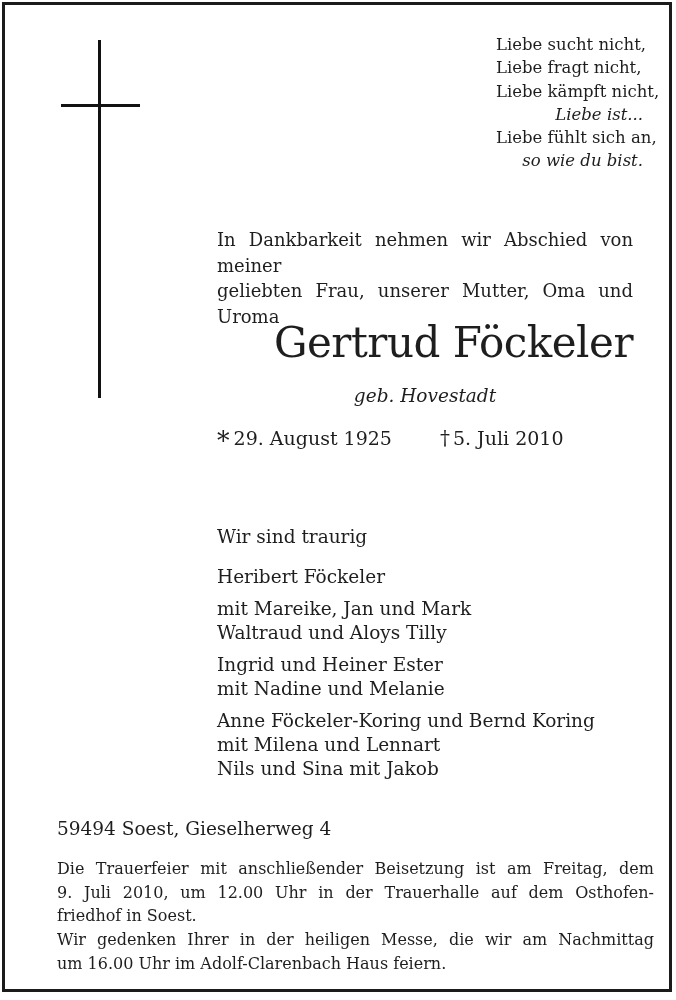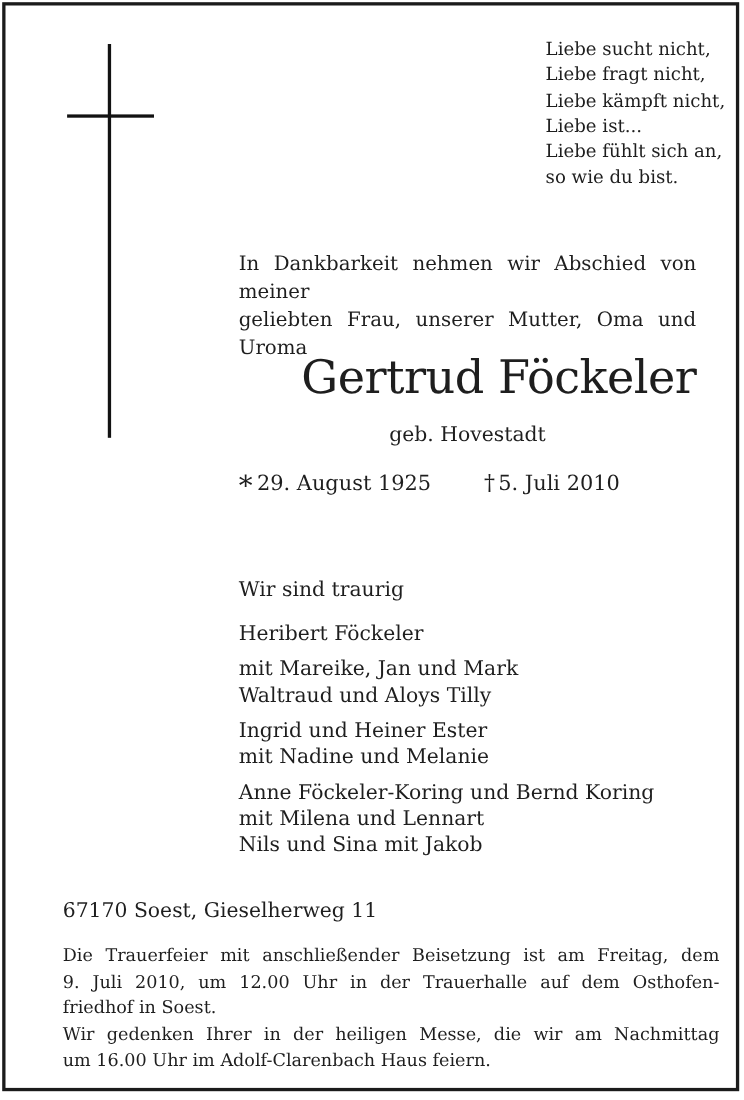--- a/index.html
+++ b/index.html
@@ -21,36 +21,36 @@
   }
   
   .cross-v{position:absolute;left:98px;top:40px;width:3px;height:358px;background:#121212;}
   .cross-h{position:absolute;left:61px;top:104px;width:79px;height:3px;background:#121212;}
 
   
   .poem{
     position:absolute;left:496px;top:33px;width:147px;
     font-size:16.5px;line-height:23.3px;white-space:nowrap;
   }
-  .poem .r{text-align:left;}
+  .poem .r{text-align:right;font-style:italic;}
 
   
   .intro{
     position:absolute;left:217px;top:227px;width:416px;
     font-size:18px;line-height:25.5px;
   }
   .jline{text-align:justify;text-align-last:justify;}
   .name{
     position:absolute;left:217px;top:318px;width:416px;
     font-size:42px;line-height:50px;letter-spacing:-0.5px;
     text-align:right;white-space:nowrap;
   }
   .maiden{
     position:absolute;left:217px;top:385px;width:416px;
-    font-size:18.5px;text-align:center;
+    font-size:18.5px;text-align:center;font-style:italic;
   }
   .dates{
     position:absolute;left:217px;top:426px;width:416px;
     font-size:19px;text-align:left;white-space:nowrap;
   }
   .dates .birth{margin-right:48px;}
   .star{font-size:1.32em;vertical-align:-0.18em;margin-right:4px;}
   .dagger{font-size:1.05em;margin-right:3px;}
 
   .mourning{
@@ -115,21 +115,21 @@
       <div>Ingrid und Heiner Ester</div>
       <div>mit Nadine und Melanie</div>
     </div>
     <div class="group">
       <div>Anne Föckeler-Koring und Bernd Koring</div>
       <div>mit Milena und Lennart</div>
       <div>Nils und Sina mit Jakob</div>
     </div>
   </div>
 
-  <div class="address">67170 Soest, Gieselherweg 11</div>
+  <div class="address">59494 Soest, Gieselherweg 4</div>
 
   <div class="funeral">
     <div class="jline">Die Trauerfeier mit anschließender Beisetzung ist am Freitag, dem</div>
     <div class="jline">9. Juli 2010, um 12.00 Uhr in der Trauerhalle auf dem Osthofen-</div>
     <div>friedhof in Soest.</div>
     <div class="jline">Wir gedenken Ihrer in der heiligen Messe, die wir am Nachmittag</div>
     <div>um 16.00 Uhr im Adolf-Clarenbach Haus feiern.</div>
   </div>
 
 </div>

